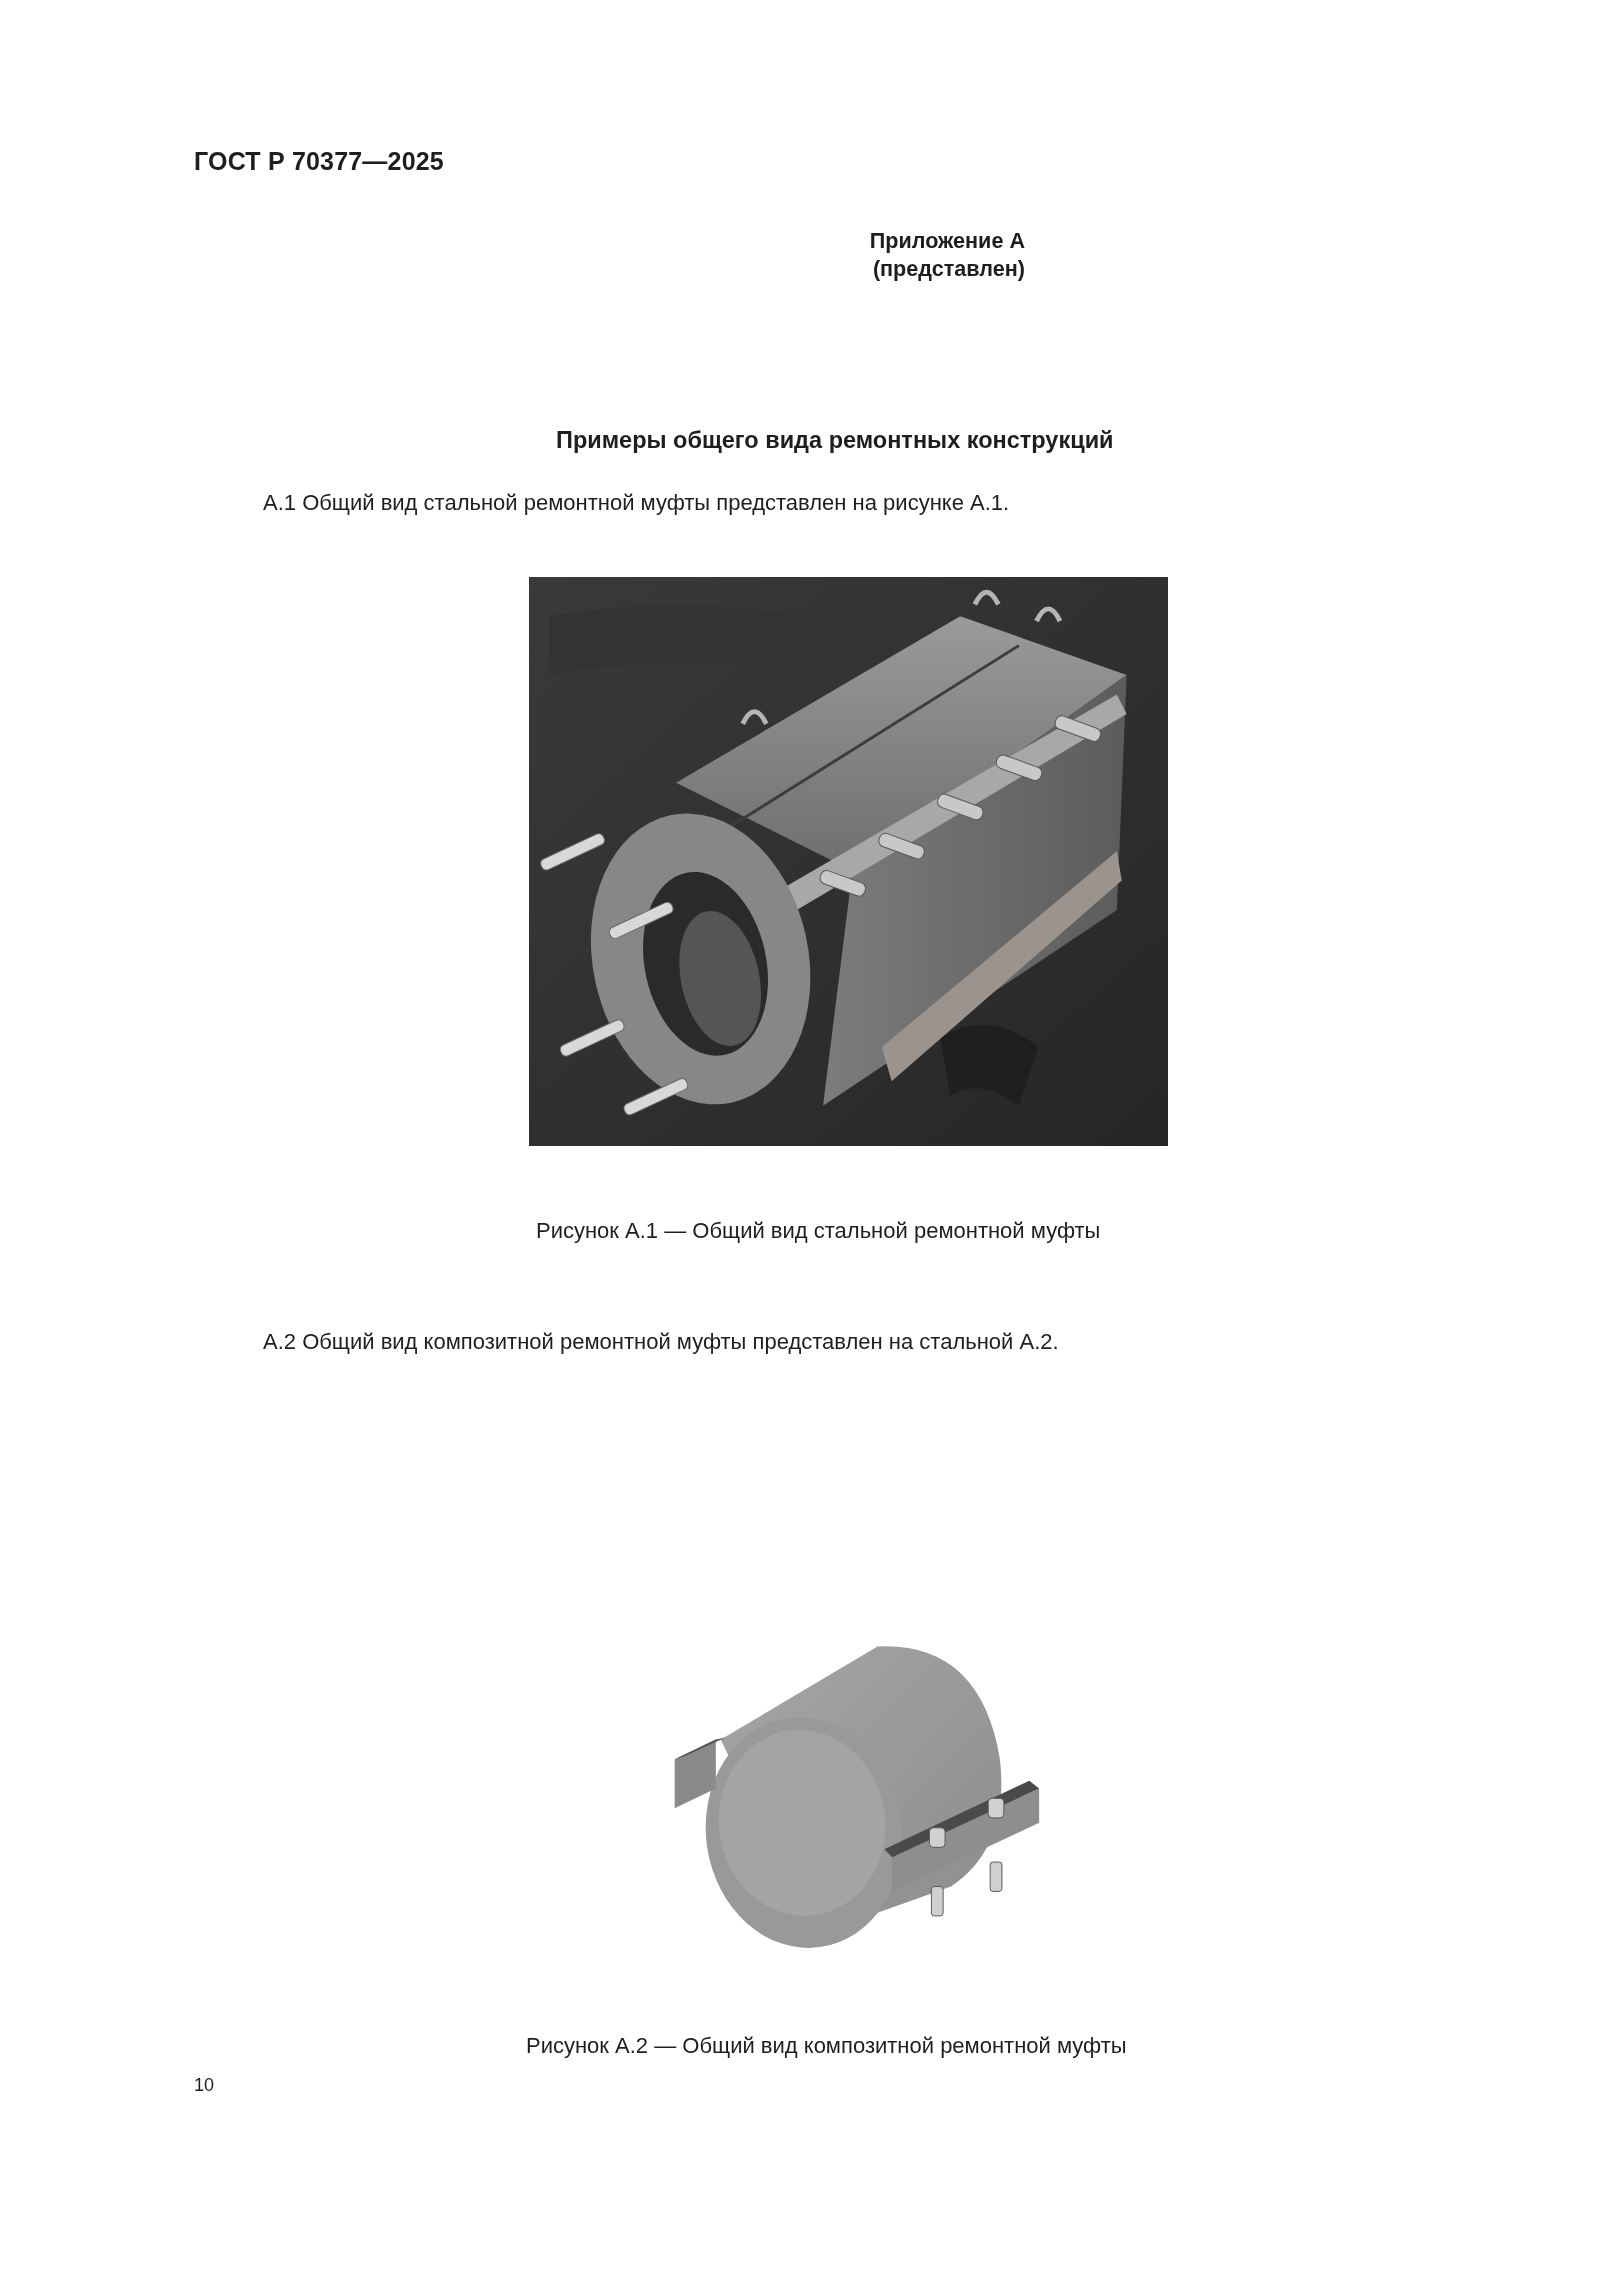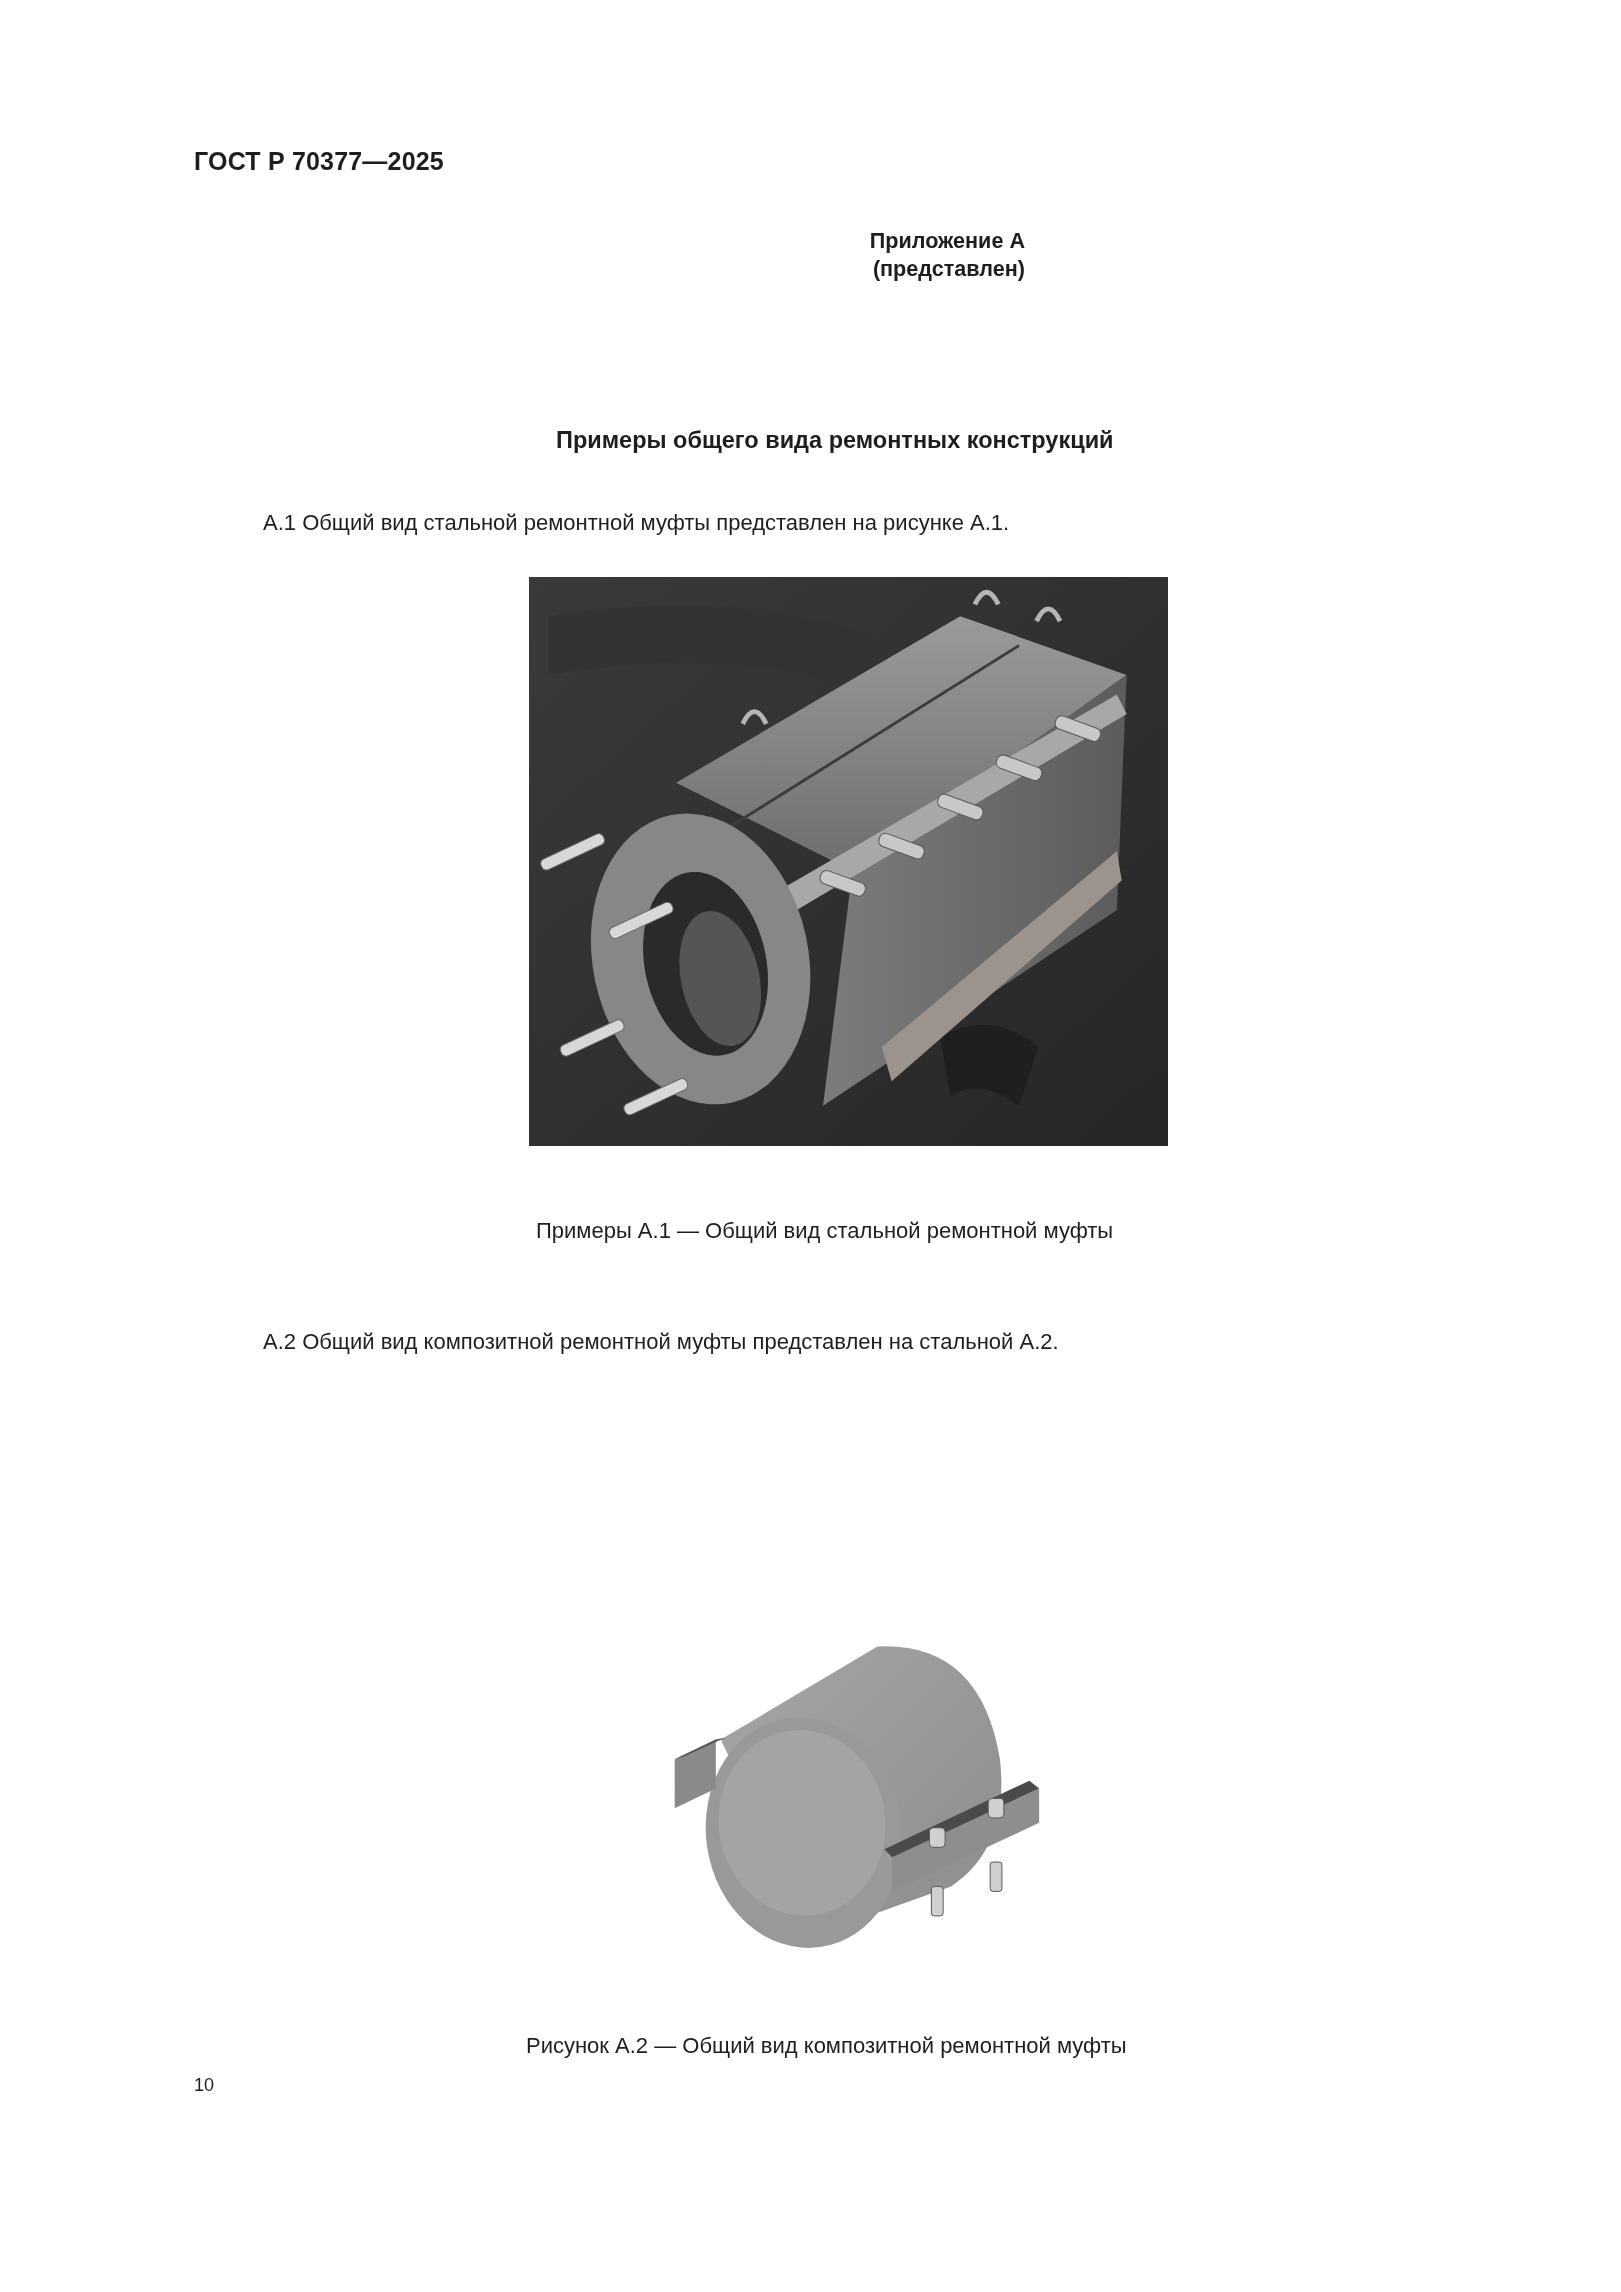--- a/index.html
+++ b/index.html
@@ -5,21 +5,21 @@
   html, body { margin: 0; padding: 0; background: #ffffff; }
   body { width: 1621px; height: 2293px; position: relative; overflow: hidden;
          font-family: "Liberation Sans", "DejaVu Sans", sans-serif; color: #1e1e1e; }
   .abs { position: absolute; }
   .doc-code { left: 194px; top: 147px; font-size: 25.5px; font-weight: bold; letter-spacing: 0.2px;
               transform: scaleX(0.98); transform-origin: left top; }
   .annex-title { left: 686px; width: 339px; top: 227px; text-align: right; font-size: 21.6px;
                  font-weight: bold; line-height: 28px; }
   .section-title { left: 556px; top: 427px; font-size: 23.5px; font-weight: bold; white-space: nowrap; }
   .para { left: 263px; font-size: 22px; white-space: nowrap; }
-  .para-a1 { top: 490px; margin-top: 20px; }
+  .para-a1 { top: 490px; }
   .para-a2 { top: 1329px; }
   .caption { font-size: 22px; white-space: nowrap; }
   .cap-a1 { left: 536px; top: 1218px; }
   .cap-a2 { left: 526px; top: 2033px; }
   .page-num { left: 194px; top: 2075px; font-size: 18px; }
   .fig-a1 { left: 529px; top: 577px; width: 639px; height: 569px; background: #2e2e2e; }
   .fig-a2 { left: 657px; top: 1622px; width: 392px; height: 338px; }
   svg { display: block; }
 </style>
 </head>
@@ -87,21 +87,21 @@
     </g>
 
     <g fill="none" stroke="#b5b5b5" stroke-width="5">
       <path d="M218 150 q12 -25 24 0"></path>
       <path d="M455 28 q12 -25 24 0"></path>
       <path d="M518 45 q12 -25 24 0"></path>
     </g>
   </svg>
 </div>
 
-<div class="abs caption cap-a1">Примеры А.1 — Общий вид стальной ремонтной муфты</div>
+<div class="abs caption cap-a1">Рисунок А.1 — Общий вид стальной ремонтной муфты</div>
 
 <div class="abs para para-a2">А.2 Общий вид композитной ремонтной муфты представлен на стальной А.2.</div>
 
 <div class="abs fig-a2">
   <svg width="392" height="338" viewBox="0 0 400 345">
     <defs>
       <linearGradient id="cyl" x1="0" y1="0" x2="1" y2="1">
         <stop offset="0" stop-color="#a6a6a6"></stop>
           <stop offset="1" stop-color="#8c8c8c"></stop>
       </linearGradient>

